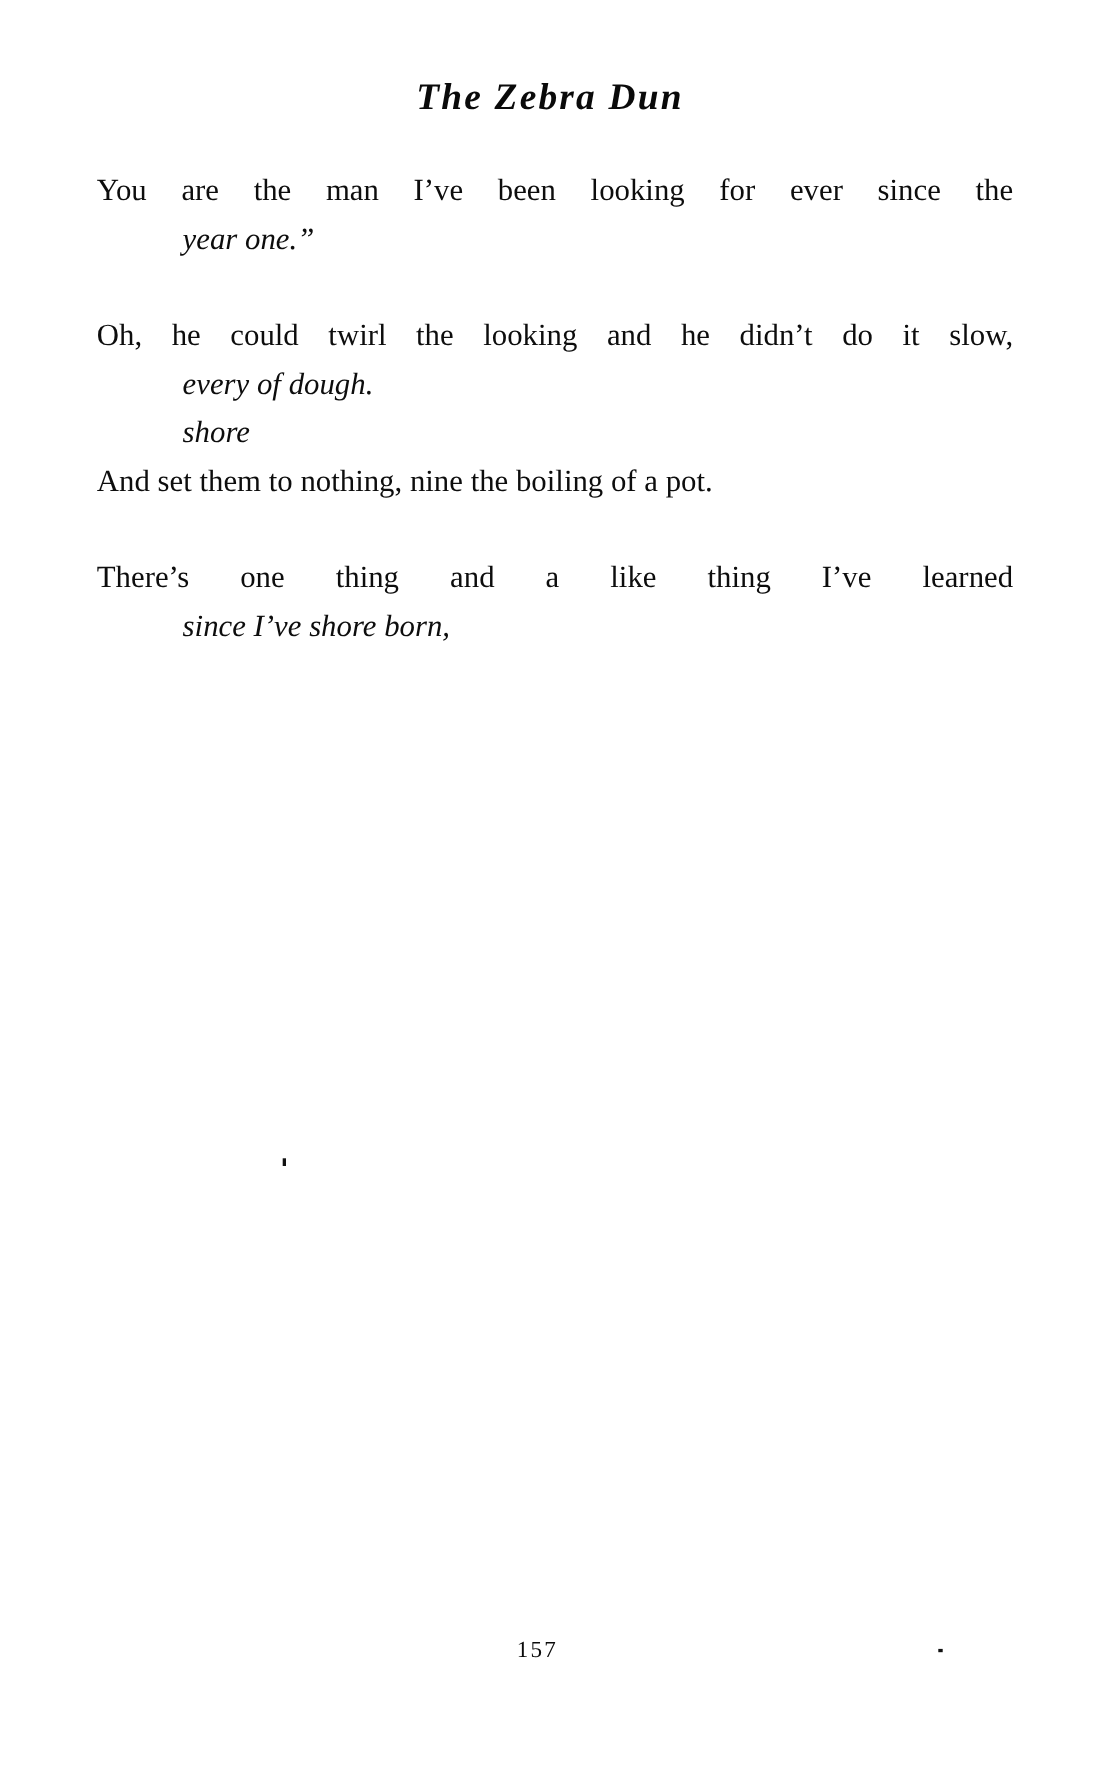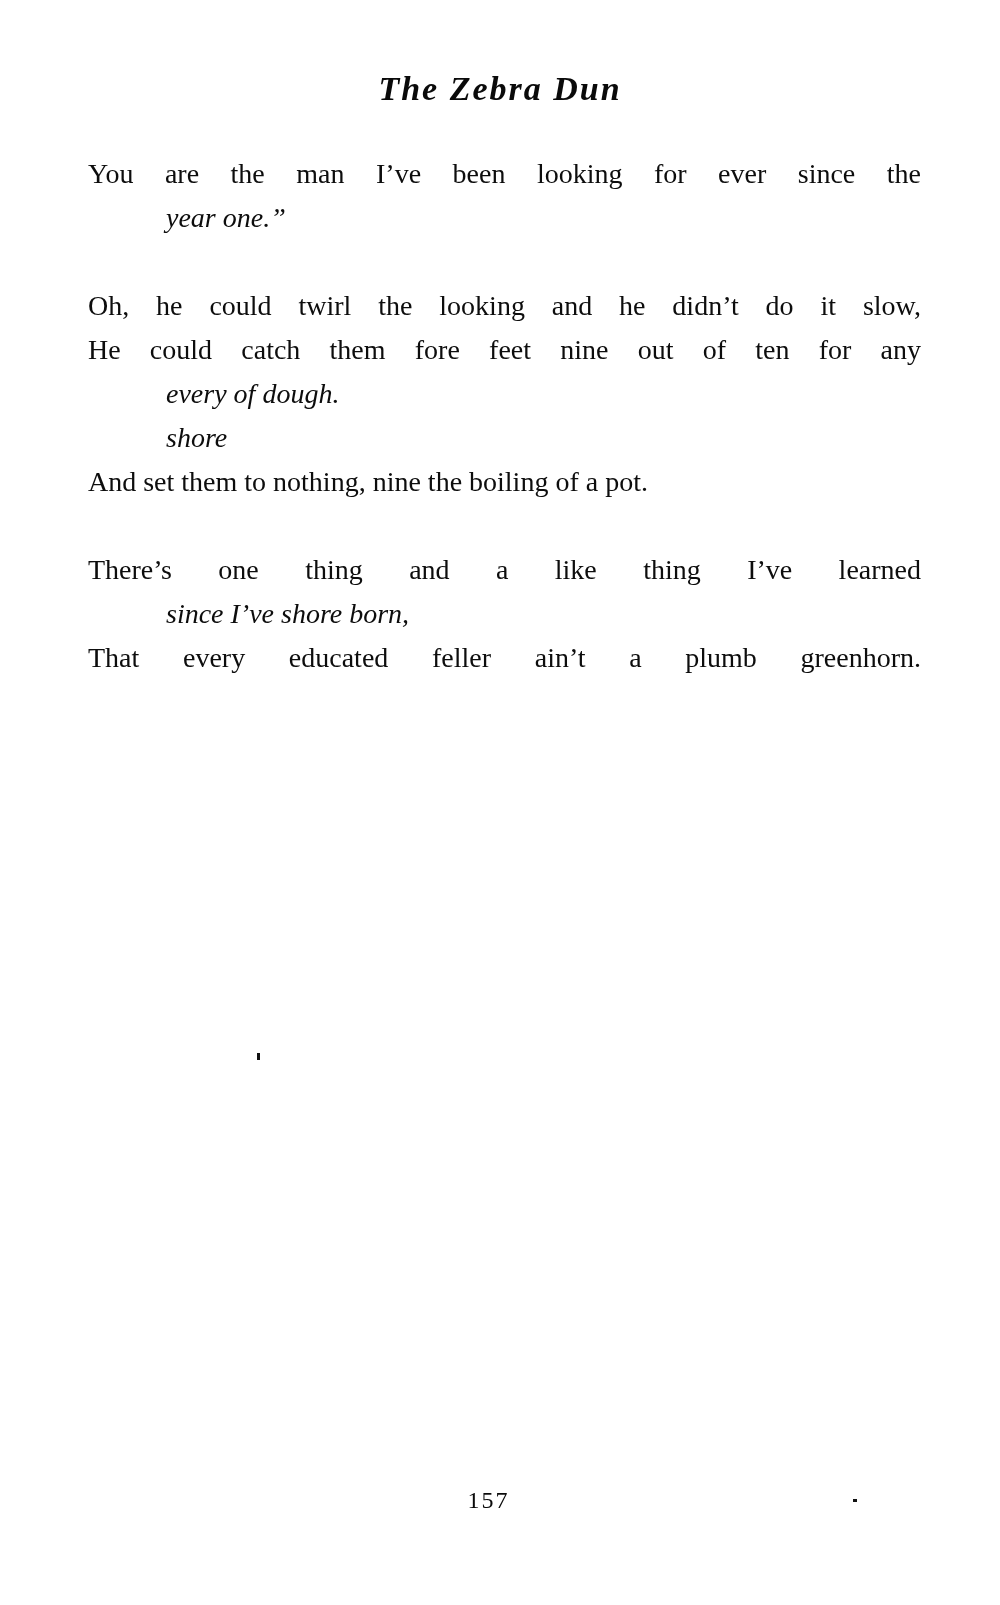--- a/index.html
+++ b/index.html
@@ -53,21 +53,21 @@
   .line.indent {
     padding-left: 78px;
     font-style: italic;
   }
   .page-number {
     position: absolute;
     top: 1487px;
     left: 72px;
     width: 833px;
     text-align: center;
-    font-size: 24px;
+    font-size: 21px;
     letter-spacing: 2px;
     color: #0a0a0a;
   }
   .speck {
     position: absolute;
     background: #111111;
   }
   .speck-1 {
     left: 257px;
     top: 1053px;
@@ -90,30 +90,28 @@
 
   <div class="poem">
 
     <div class="stanza">
       <div class="line justify">You are the man I’ve been looking for ever since the</div>
       <div class="line indent">year one.”</div>
     </div>
 
     <div class="stanza">
       <div class="line justify">Oh, he could twirl the looking and he didn’t do it slow,</div>
-      <div class="line justify">He could catch them fore feet nine out of ten for any</div>
       <div class="line indent">every of dough.</div>
       <div class="line indent">shore</div>
       <div class="line">And set them to nothing, nine the boiling of a pot.</div>
     </div>
 
     <div class="stanza">
       <div class="line justify">There’s one thing and a like thing I’ve learned</div>
       <div class="line indent">since I’ve shore born,</div>
-      <div class="line justify">That every educated feller ain’t a plumb greenhorn.</div>
     </div>
 
   </div>
 
   <div class="page-number">157</div>
 
   <span class="speck speck-1"></span>
   <span class="speck speck-2"></span>
 
 </div>

